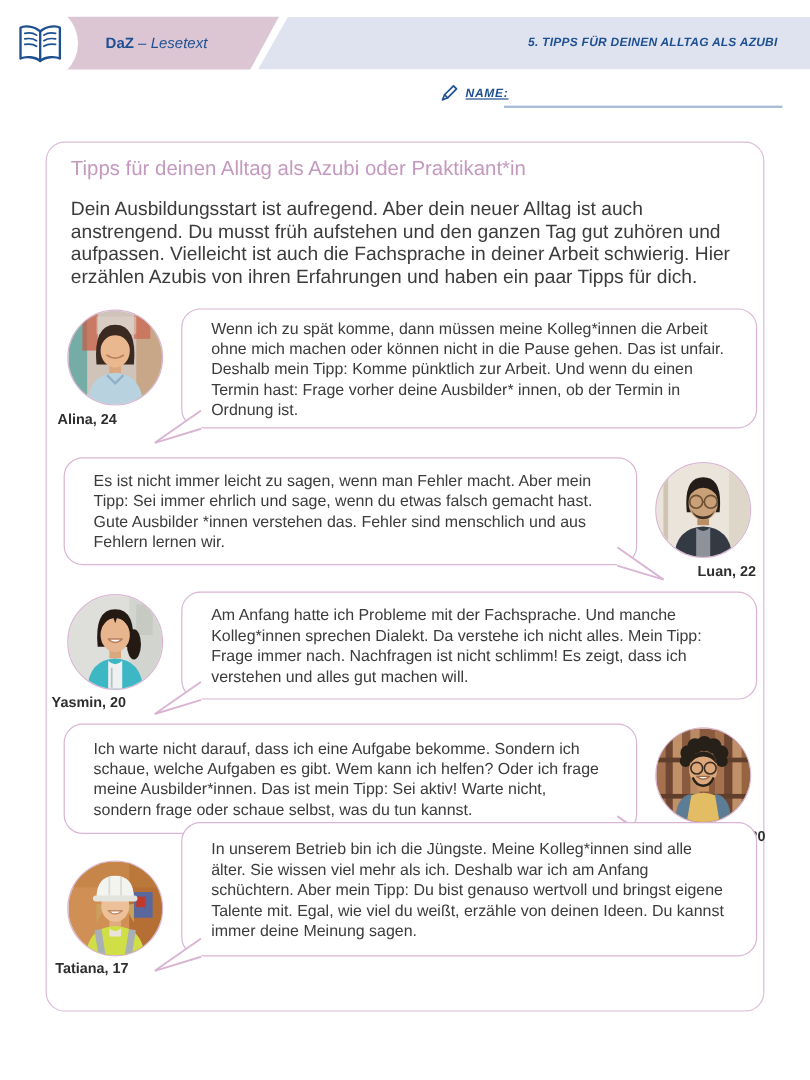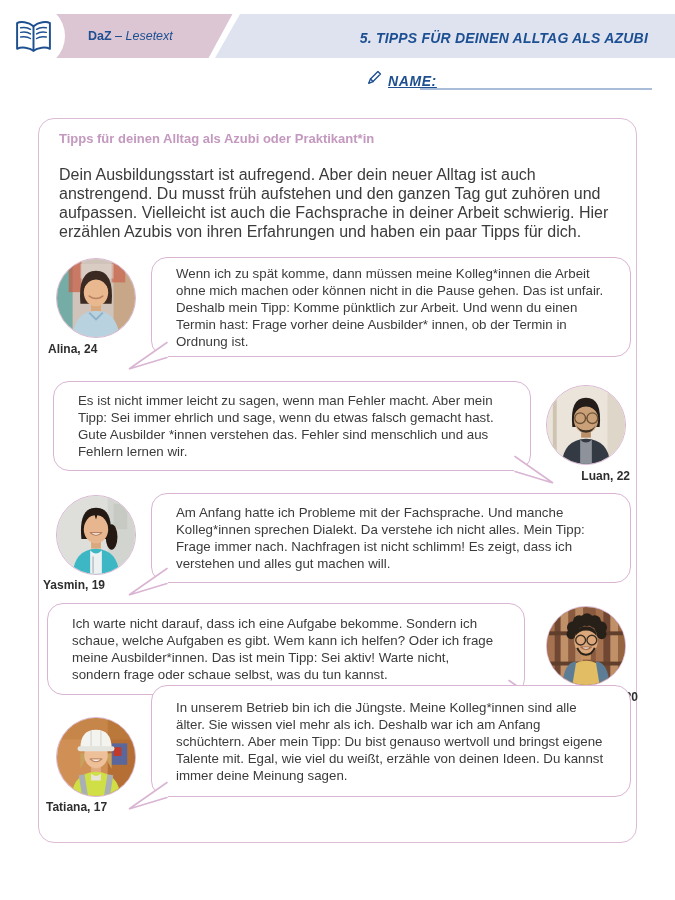--- a/index.html
+++ b/index.html
@@ -12,33 +12,33 @@
   .banner-cut  { position:absolute; left:200px; top:13px; width:42px; height:46px; background:#fff;
                  clip-path:polygon(33px 0, 42px 0, 42px 100%, 8px 100%); }
   .banner-blue { position:absolute; left:213px; top:14px; width:462px; height:44px; background:#dfe3f0;
                  clip-path:polygon(27px 0, 100% 0, 100% 100%, 2px 100%); }
   .logo-circle { position:absolute; left:1px; top:4px; width:64px; height:64px;
                  background:#fff; border-radius:50%; }
   .logo-circle svg { position:absolute; left:12px; top:13px; }
   .badge-text { position:absolute; left:88px; top:29px; font-size:12.5px; color:#1d4f91; }
   .badge-text b { font-weight:bold; font-style:normal; }
   .badge-text i { font-style:italic; }
-  .chapter-text { position:absolute; right:27px; top:30px; font-size:14px; font-weight:bold;
+  .chapter-text { position:absolute; right:27px; top:30px; font-size:10px; font-weight:bold;
                   font-style:italic; color:#1d5092; letter-spacing:.2px; }
 
   
   .pencil { position:absolute; left:366px; top:69px; }
-  .name-label { position:absolute; left:388px; top:73px; font-size:14px; font-style:italic;
+  .name-label { position:absolute; left:388px; top:73px; font-size:10px; font-style:italic;
                 color:#1d4f91; letter-spacing:.6px; font-weight:bold;text-decoration:underline; }
   .name-line { position:absolute; left:420px; top:88px; width:232px; height:2px; background:#a9bdd9; }
 
   
   .sheet { position:absolute; left:38px; top:118px; width:599px; height:725px;
            border:1.6px solid #dcbcd6; border-radius:16px; background:#fff; }
-  .sheet-title { position:absolute; left:20px; top:12px; font-size:13px; font-weight:bold;
+  .sheet-title { position:absolute; left:20px; top:12px; font-size:17px; font-weight:normal;
                  color:#c499bf; }
   .sheet-intro { position:absolute; left:20px; top:46px; width:564px; font-size:16px;
                  line-height:19px; color:#3b3b3b; }
 
   
   .avatar { position:absolute; width:80px; height:80px; border:1.5px solid #d9b5d3;
             border-radius:50%; overflow:hidden; background:#eee; }
   .avatar svg { display:block; width:100%; height:100%; }
   .avatar-name { position:absolute; font-size:12px; font-weight:bold; color:#2e2e2e; }
 
@@ -49,21 +49,21 @@
   .tail-l { left:-26px; bottom:-16px; }
   .tail-r { right:-26px; bottom:-16px; }
 
   
   .av-1 { left:17px;  top:139px; }  .nm-1 { left:9px;   top:223px; width:100px; }
   .bb-1 { left:112px; top:138px; width:480px; height:100px; }
   .bb-2 { left:14px;  top:262px; width:478px; height:90px; }
   .av-2 { left:507px; top:266px; }  .nm-2 { left:496px; top:350px; width:95px; text-align:right; }
   .av-3 { left:17px;  top:376px; }  .nm-3 { left:4px;   top:459px; width:100px; }
   .bb-3 { left:112px; top:374px; width:480px; height:90px; }
-  .bb-4 { left:8px;  top:484px; width:478px; height:92px; }
+  .bb-4 { left:14px;  top:484px; width:478px; height:92px; }
   .av-4 { left:507px; top:487px; }  .nm-4 { left:504px; top:571px; width:95px; text-align:right; }
   .av-5 { left:17px;  top:598px; }  .nm-5 { left:7px;   top:681px; width:100px; }
   .bb-5 { left:112px; top:566px; width:480px; height:112px; }
 </style>
 </head>
 <body>
 
 <div class="page">
 
   <div class="banner-pink"></div>
@@ -160,21 +160,21 @@
         <ellipse cx="56" cy="42" rx="6" ry="13" fill="#241a13"></ellipse>
         <rect x="35" y="44" width="10" height="10" fill="#dba87e"></rect>
         <ellipse cx="40" cy="34" rx="12.5" ry="14.5" fill="#e8b68e"></ellipse>
         <path d="M27 31 Q28 15 40 15 Q52 15 53 31 Q49 19.5 41.5 19.5 L40 24 L38.5 19.5 Q31 19.5 27 31 Z" fill="#241a13"></path>
         <path d="M34 37.5 Q40 43.5 46 37.5 Z" fill="#fff" stroke="#b97f5e" stroke-width="1.2" stroke-linejoin="round"></path>
         <path d="M16 80 Q18 55 40 54 Q62 55 64 80 Z" fill="#3eb7c4"></path>
         <path d="M34 56 Q40 62 46 56 L46 80 L34 80 Z" fill="#eef1f1"></path>
         <path d="M37 62 L37 79" stroke="#b9bec2" stroke-width="1.5"></path>
       </svg>
     </div>
-    <div class="avatar-name nm-3">Yasmin, 19</div>
+    <div class="avatar-name nm-3">Yasmin, 20</div>
     <div class="bubble bb-3">
       <svg class="tail tail-l" width="42" height="34" viewBox="0 0 42 34">
         <path d="M42 4 L3 31 L42 20 Z" fill="#fff"></path>
         <path d="M41 4.5 L3 31 L41 19.5" fill="none" stroke="#d9b5d3" stroke-width="1.6" stroke-linecap="round"></path>
       </svg>
       <span>Am Anfang hatte ich Probleme mit der Fachsprache. Und manche Kolleg*innen sprechen Dialekt. Da verstehe ich nicht alles. Mein Tipp: Frage immer nach. Nachfragen ist nicht schlimm! Es zeigt, dass ich verstehen und alles gut machen will.</span>
     </div>
 
     <div class="bubble bb-4">
       <svg class="tail tail-r" width="42" height="34" viewBox="0 0 42 34">

